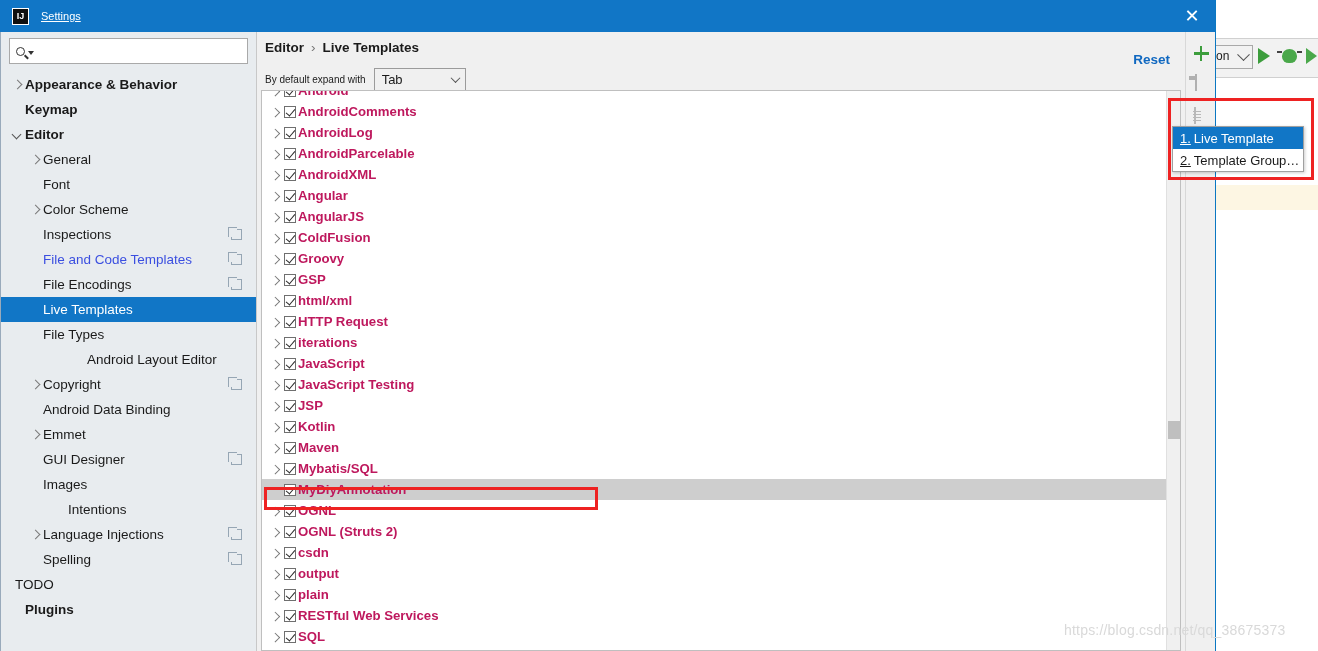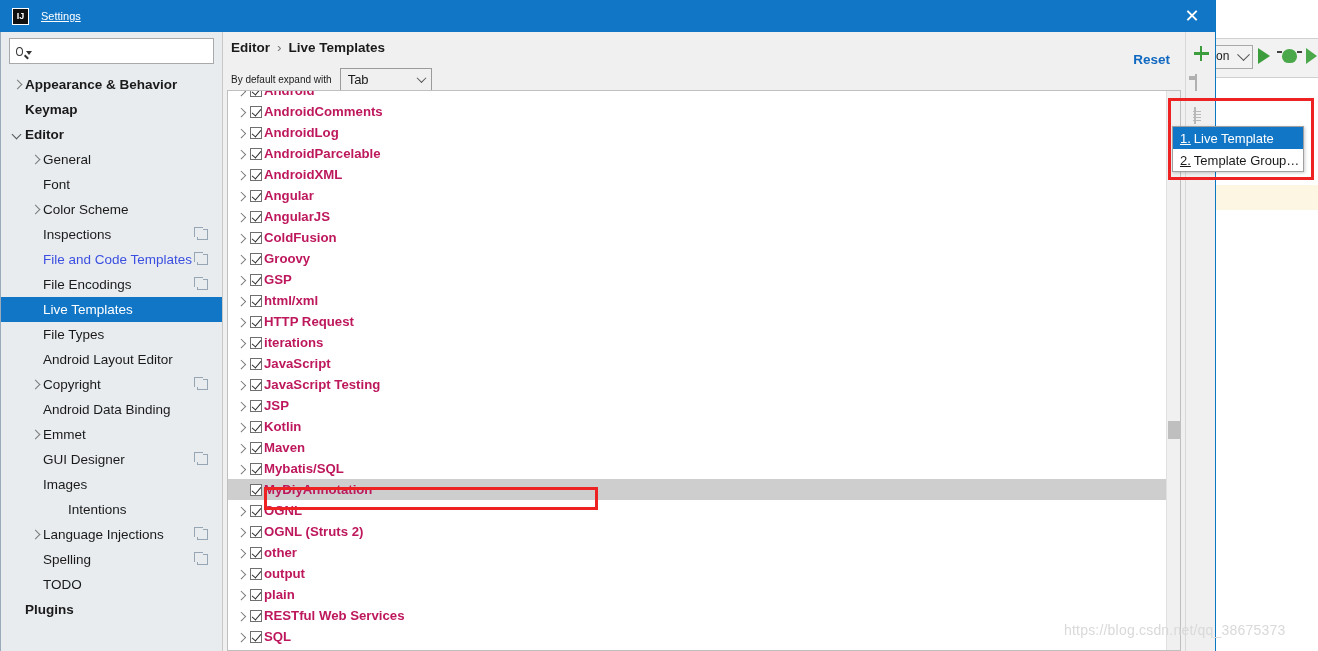--- a/index.html
+++ b/index.html
@@ -139,21 +139,21 @@
   }
 
   #dialog-body {
     position: absolute;
     left: 0; top: 32px; right: 0; bottom: 0;
     display: flex;
   }
 
   
   #sidebar {
-    width: 223px;
+    width: 257px;
     background: #e8ecef;
     border-right: 1px solid #c8c8c8;
     border-left: 1px solid #9ab;
     position: relative;
     overflow: hidden;
   }
   #search-wrap {
     padding: 6px 8px 4px 8px;
   }
   #search-box {
@@ -532,21 +532,21 @@
             <span class="copy-ic"></span>
           </div>
           <div class="tree-row selected" style="padding-left: 28px;">
             <span class="tw"></span>
             <span class="tree-label">Live Templates</span>
           </div>
           <div class="tree-row" style="padding-left: 28px;">
             <span class="tw"></span>
             <span class="tree-label">File Types</span>
           </div>
-          <div class="tree-row" style="padding-left: 28px;">
+          <div class="tree-row" style="padding-left: 28px; gap: 44px;">
             <span class="tw"></span>
             <span class="tree-label">Android Layout Editor</span>
           </div>
           <div class="tree-row" style="padding-left: 28px;">
             <span class="tw right"></span>
             <span class="tree-label">Copyright</span>
             <span class="copy-ic"></span>
           </div>
           <div class="tree-row" style="padding-left: 28px;">
             <span class="tw"></span>
@@ -572,21 +572,21 @@
           <div class="tree-row" style="padding-left: 28px;">
             <span class="tw right"></span>
             <span class="tree-label">Language Injections</span>
             <span class="copy-ic"></span>
           </div>
           <div class="tree-row" style="padding-left: 28px;">
             <span class="tw"></span>
             <span class="tree-label">Spelling</span>
             <span class="copy-ic"></span>
           </div>
-          <div class="tree-row" style="padding-left: 28px;">
+          <div class="tree-row" style="">
             <span class="tw"></span>
             <span class="tree-label">TODO</span>
           </div>
           <div class="tree-row" style="padding-left: 10px;">
             <span class="tw"></span>
             <span class="tree-label bold">Plugins</span>
           </div>
           <div class="tree-row" style="padding-left: 10px;"></div>
         </div>
     </div>
@@ -715,21 +715,21 @@
               <span class="lrow-label">OGNL</span>
             </div>
             <div class="lrow">
               <span class="tw right"></span>
               <span class="cbx"></span>
               <span class="lrow-label">OGNL (Struts 2)</span>
             </div>
             <div class="lrow">
               <span class="tw right"></span>
               <span class="cbx"></span>
-              <span class="lrow-label">other</span>
+              <span class="lrow-label">csdn</span>
             </div>
             <div class="lrow">
               <span class="tw right"></span>
               <span class="cbx"></span>
               <span class="lrow-label">output</span>
             </div>
             <div class="lrow">
               <span class="tw right"></span>
               <span class="cbx"></span>
               <span class="lrow-label">plain</span>

